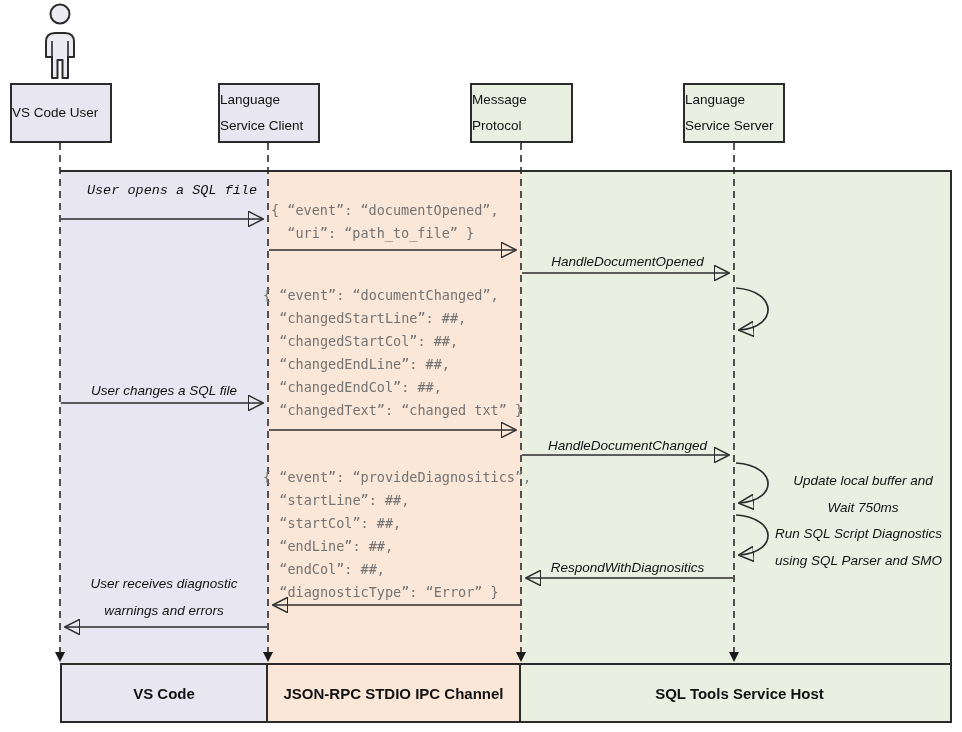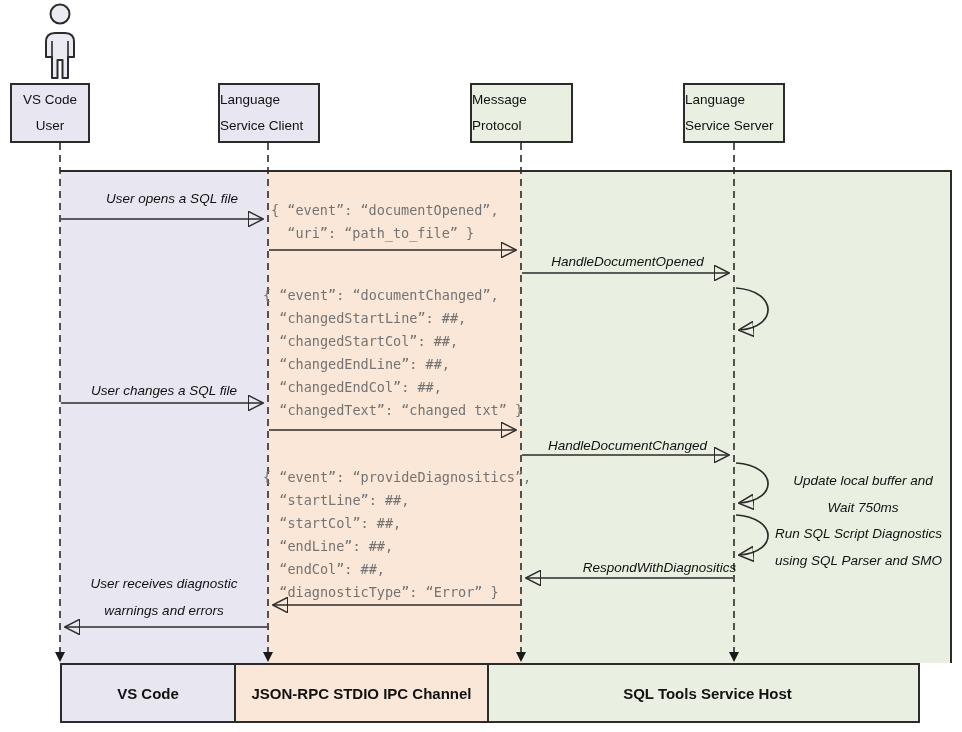--- a/index.html
+++ b/index.html
@@ -50,21 +50,21 @@
 
 <div class="stage">
 
   <svg class="person" width="48" height="78" viewBox="0 0 48 78">
     <circle cx="24" cy="12" r="9.5" fill="#eceaf2" stroke="#2b2b2b" stroke-width="2"></circle>
     <path d="M10,55 V40 Q10,31 19,31 H29 Q38,31 38,40 V55 H32 V76 H26.5 V58 H21.5 V76 H16 V55 Z" fill="#eceaf2" stroke="#2b2b2b" stroke-width="2" stroke-linejoin="round"></path>
     <line x1="16" y1="39" x2="16" y2="55" stroke="#2b2b2b" stroke-width="1.6"></line>
     <line x1="32" y1="39" x2="32" y2="55" stroke="#2b2b2b" stroke-width="1.6"></line>
   </svg>
 
-  <div class="hbox fill-lavender" style="left:10px;width:80px;">
+  <div class="hbox fill-lavender" style="left:10px;width:102px;">
     <span>VS Code User</span>
   </div>
   <div class="hbox fill-lavender" style="left:218px;width:102px;">
     <span>Language</span>
     <span>Service Client</span>
   </div>
   <div class="hbox fill-green" style="left:470px;width:103px;">
     <span>Message</span>
     <span>Protocol</span>
   </div>
@@ -104,29 +104,29 @@
     <line x1="522" y1="455" x2="728" y2="455" stroke-width="1.7" marker-end="url(#arrow)"></line>
     <line x1="733" y1="578" x2="527" y2="578" stroke-width="1.7" marker-end="url(#arrow)"></line>
     <line x1="520" y1="605" x2="274" y2="605" stroke-width="1.7" marker-end="url(#arrow)"></line>
     <line x1="267" y1="627" x2="66" y2="627" stroke-width="1.7" marker-end="url(#arrow)"></line>
 
     <path d="M 736,288 C 778,291 778,327 740,330" stroke-width="1.7" marker-end="url(#arrow)"></path>
     <path d="M 736,463 C 778,466 778,500 740,503" stroke-width="1.7" marker-end="url(#arrow)"></path>
     <path d="M 736,515 C 778,518 778,552 740,555" stroke-width="1.7" marker-end="url(#arrow)"></path>
   </svg>
 
-  <div class="lbl ctr" style="left:60px;top:185px;width:224px;">User opens a SQL file</div>
+  <div class="lbl ctr" style="left:60px;top:177px;width:224px;font-family:Liberation Mono, monospace;">User opens a SQL file</div>
   <div class="lbl ctr" style="left:60px;top:377px;width:208px;">User changes a SQL file</div>
   <div class="lbl ctr" style="left:60px;top:570px;width:208px;">
     <div>User receives diagnostic</div>
     <div>warnings and errors</div>
   </div>
   <div class="lbl ctr" style="left:521px;top:248px;width:213px;">HandleDocumentOpened</div>
   <div class="lbl ctr" style="left:521px;top:432px;width:213px;">HandleDocumentChanged</div>
-  <div class="lbl ctr" style="left:521px;top:554px;width:213px;padding-left:32px;">RespondWithDiagnositics</div>
+  <div class="lbl ctr" style="left:521px;top:554px;width:213px;">RespondWithDiagnositics</div>
   <div class="lbl ctr" style="left:768px;top:467px;width:190px;">
     <div>Update local buffer and</div>
     <div>Wait 750ms</div>
   </div>
   <div class="lbl" style="left:775px;top:520px;">
     <div>Run SQL Script Diagnostics</div>
     <div>using SQL Parser and SMO</div>
   </div>
 
   <pre class="mono" style="left:271px;top:199px;">{ “event”: “documentOpened”,
@@ -138,21 +138,21 @@
   “changedEndCol”: ##,
   “changedText”: “changed txt” }</pre>
   <pre class="mono" style="left:263px;top:466px;">{ “event”: “provideDiagnositics”,
   “startLine”: ##,
   “startCol”: ##,
   “endLine”: ##,
   “endCol”: ##,
   “diagnosticType”: “Error” }</pre>
 
   <div class="footer">
-    <div class="fbox fill-lavender" style="width:176px;">
+    <div class="fbox fill-lavender" style="width:208px;">
       <span>VS Code</span>
     </div>
     <div class="fbox fill-peach" style="width:255px;">
       <span>JSON-RPC STDIO IPC Channel</span>
     </div>
     <div class="fbox fill-green" style="width:433px;padding-left:8px;">
       <span>SQL Tools Service Host</span>
     </div>
   </div>
 

